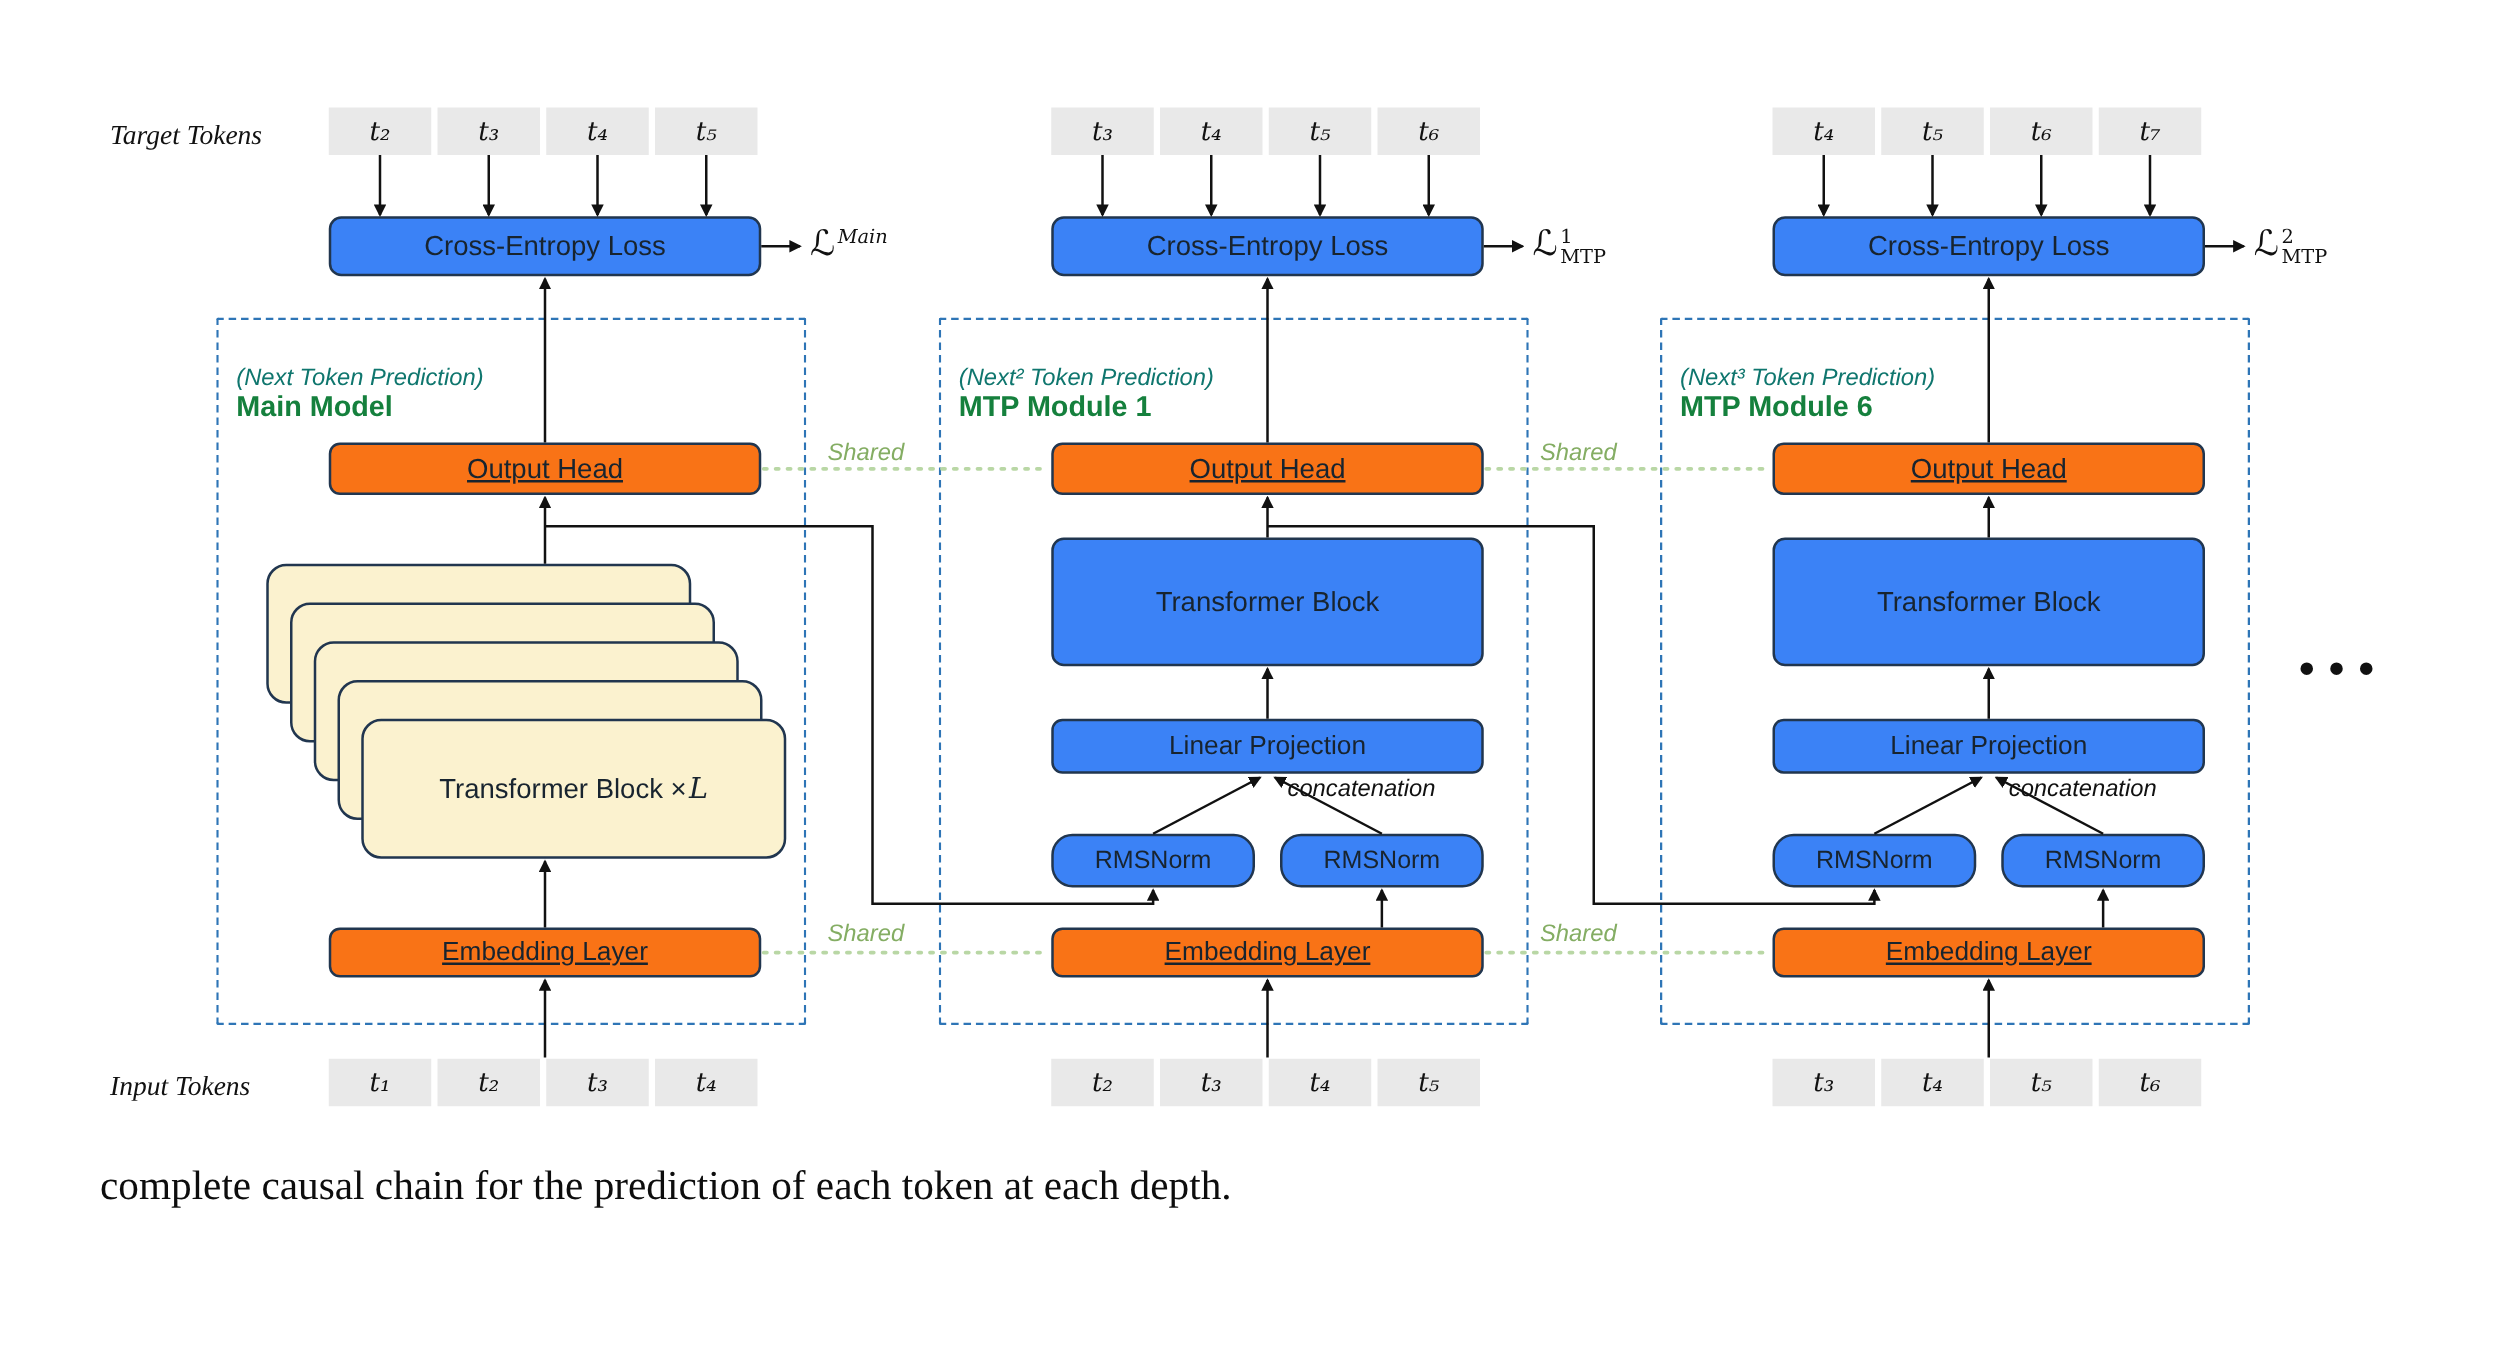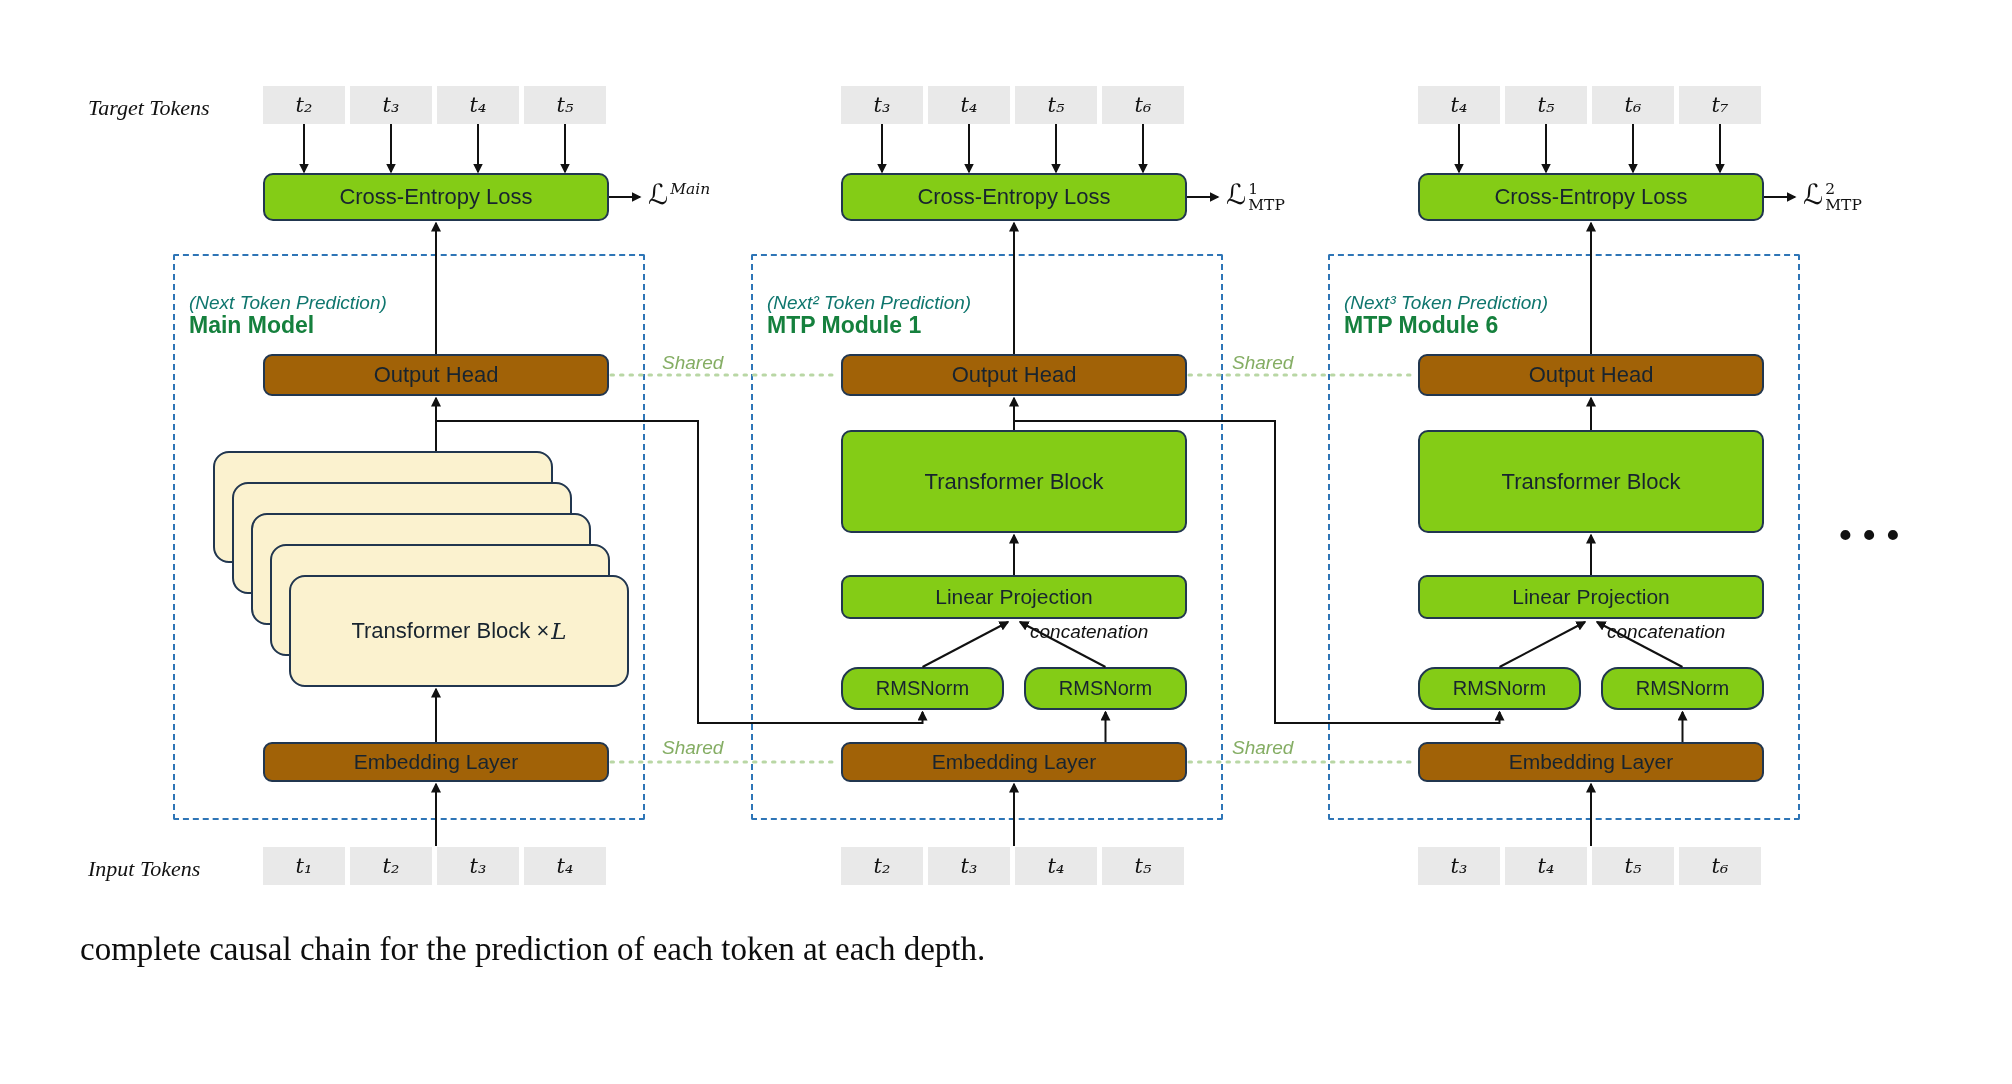--- a/index.html
+++ b/index.html
@@ -2,22 +2,22 @@
 <html><head>
 <meta charset="utf-8">
 <style>
   html,body{margin:0;padding:0;background:#ffffff;}
   .page{position:relative;width:2012px;height:1084px;background:#ffffff;overflow:hidden;
         font-family:"Liberation Sans",sans-serif;color:#111;}
 
   
   .node{position:absolute;display:flex;align-items:center;justify-content:center;
         border:2.2px solid #21364f;box-sizing:border-box;color:#18242f;font-size:22px;
-        background:#84cc16;text-align:center;}
-  .green{background:#a16207;}
+        background:#3b82f6;text-align:center;}
+  .green{background:#f97316;text-decoration:underline;}
   .ce{top:173px;width:346px;height:48px;border-radius:10px;}
   .oh{top:354px;width:346px;height:42px;border-radius:9px;}
   .emb{top:742px;width:346px;height:40px;border-radius:9px;font-size:21px;}
   .tb{top:430px;width:346px;height:103px;border-radius:10px;}
   .lp{top:575px;width:346px;height:44px;border-radius:9px;font-size:21px;}
   .rms{top:667px;width:163px;height:43px;border-radius:17px;font-size:20px;}
 
   .stack-rect{position:absolute;width:340px;height:112px;background:#fbf2cf;
         border:2.2px solid #21364f;border-radius:16px;box-sizing:border-box;
         display:flex;align-items:center;justify-content:center;font-size:22px;color:#18242f;}

